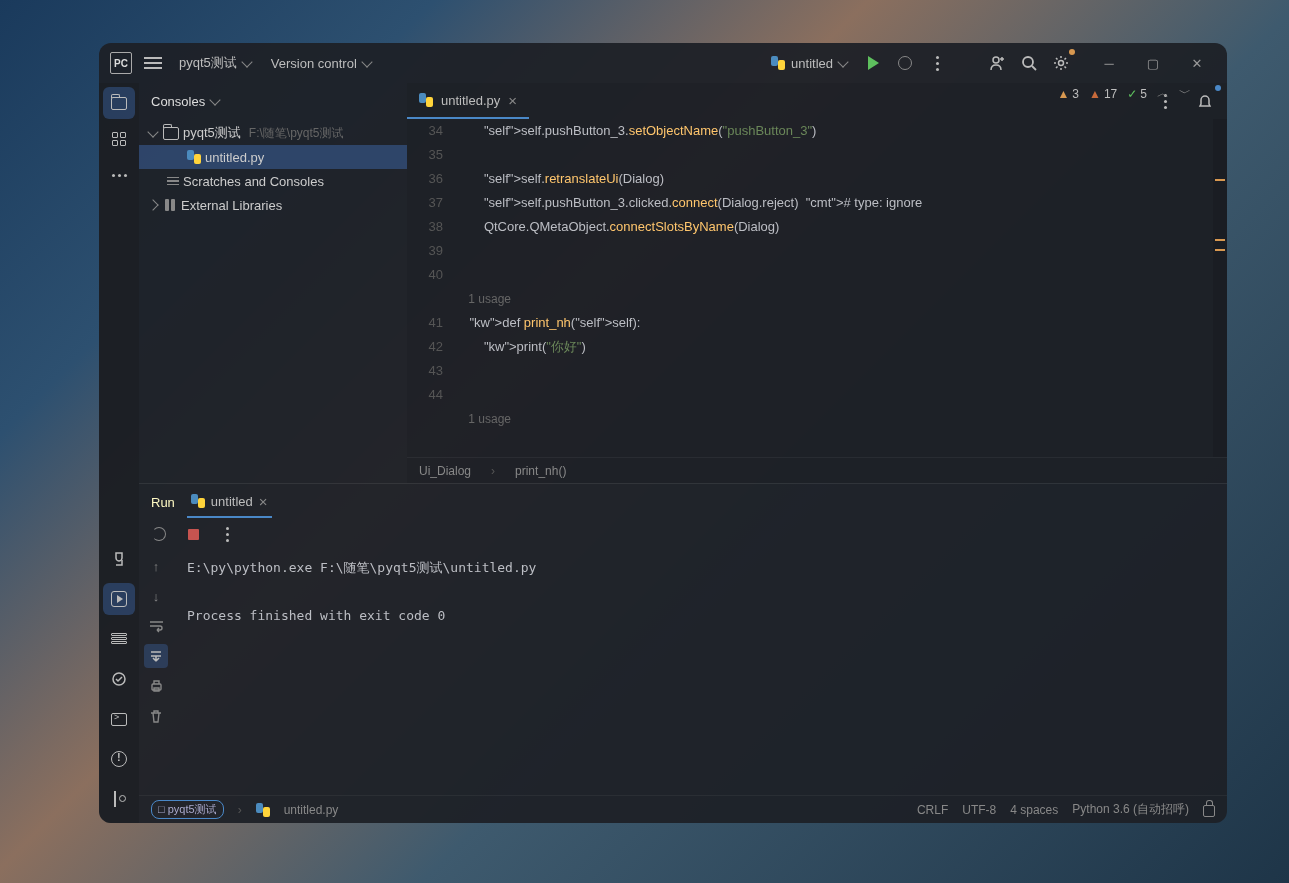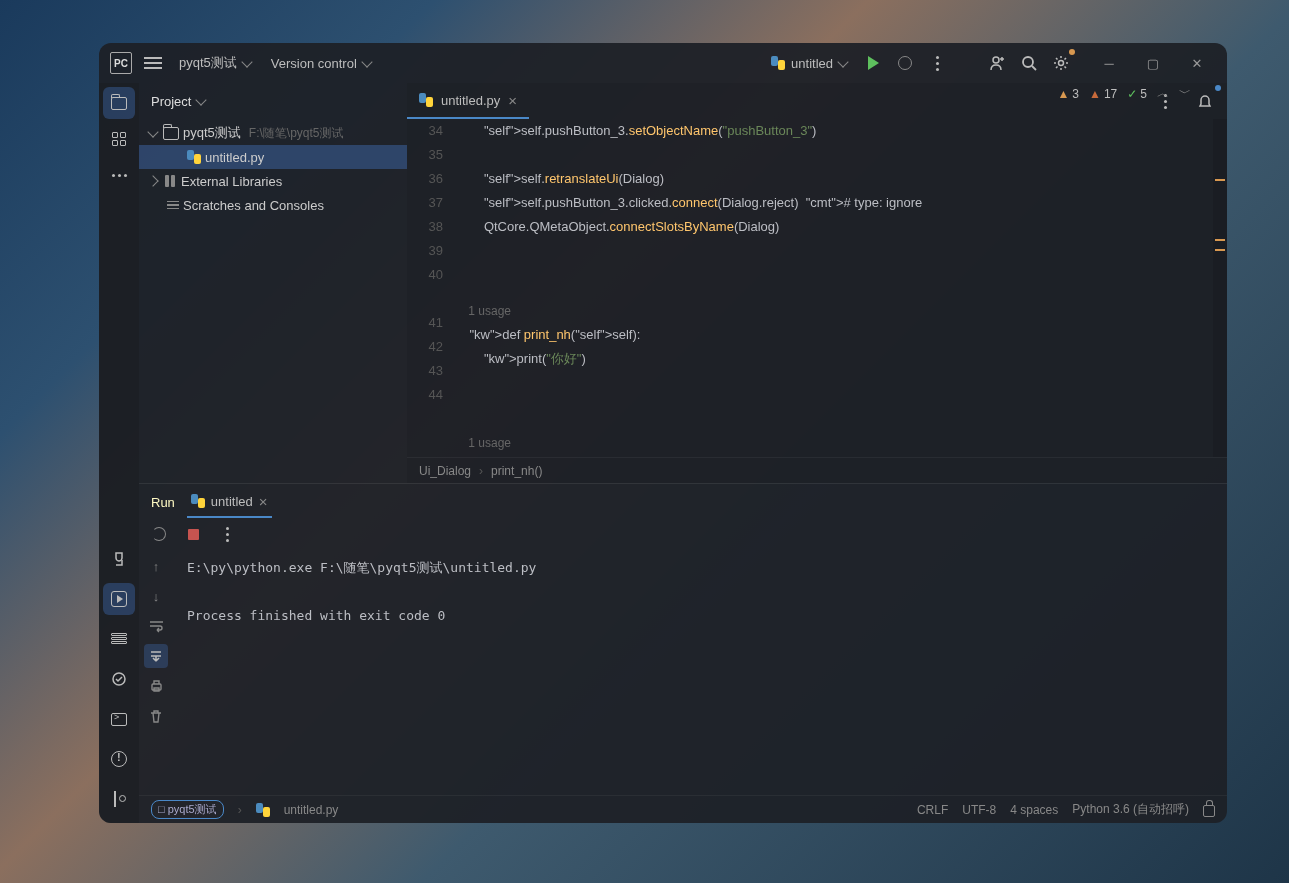--- a/index.html
+++ b/index.html
@@ -73,22 +73,22 @@
 .tab { display:flex; align-items:center; gap:8px; padding:0 12px; border-bottom:2px solid #4a88c7; cursor:pointer; }
 .tab-close { color:#888; cursor:pointer; font-size:15px; }
 .tab-right { position:absolute; right:8px; display:flex; align-items:center; gap:12px; height:36px; }
 .bell-dot { position:relative; }
 .bell-dot::after { content:''; position:absolute; top:-2px; right:-2px; width:6px; height:6px; background:#4a88c7; border-radius:50%; }
 .insp { position:absolute; right:36px; top:42px; display:flex; align-items:center; gap:10px; font-size:12px; z-index:5; }
 .insp-item { display:flex; align-items:center; gap:3px; }
 .tri-y { color:#d89850; } .tri-o { color:#c76a3a; } .chk-g { color:#5ec05e; }
 .code { flex:1; display:flex; overflow:hidden; font-family:'JetBrains Mono',Consolas,monospace; font-size:13px; line-height:24px; }
 .gutter { width:48px; text-align:right; padding-right:12px; color:#555; user-select:none; }
-.code-body { flex:1; white-space:pre; color:#bcbec4; overflow:hidden; } .str { color:#6a8759; } .fn { color:#ffc66d; } .hint { color:#666; font-size:12px;margin-top:12px; }
-.crumb { height:26px; display:flex; align-items:center; padding:0 12px; gap:8px; color:#888; font-size:12px; border-top:1px solid rgba(255,255,255,.05); }
+.code-body { flex:1; white-space:pre; color:#bcbec4; overflow:hidden; } .str { color:#6a8759; } .fn { color:#ffc66d; } .hint { color:#666; font-size:12px; }
+.crumb { height:26px; display:flex; align-items:center; padding:0 12px; gap:20px; color:#888; font-size:12px; border-top:1px solid rgba(255,255,255,.05); }
 .crumb-sep { color:#555; }
 .minimap { width:14px; background:rgba(0,0,0,.1); position:relative; }
 .mmark { position:absolute; right:2px; width:10px; height:2px; }
 .run-panel { height:312px; display:flex; flex-direction:column; border-top:1px solid rgba(255,255,255,.08); }
 .run-hdr { height:36px; display:flex; align-items:center; padding:0 12px; gap:12px; }
 .run-tab { display:flex; align-items:center; gap:6px; padding:6px 4px; border-bottom:2px solid #4a88c7; }
 .run-body { flex:1; display:flex; }
 .run-tools { width:34px; display:flex; flex-direction:column; align-items:center; padding-top:6px; gap:6px; }
 .rt-ico { width:24px; height:24px; display:flex; align-items:center; justify-content:center; cursor:pointer; border-radius:4px; color:#888; }
 .rt-ico.hl { background:rgba(70,120,200,.3); }
@@ -221,52 +221,52 @@
         <div class="lb-ico">
             <div class="git-ico"></div>
           </div>
       </div>
     </div>
 
     <div class="content">
       <div class="upper">
         <div class="proj">
           <div class="proj-hdr">
-            <span>Project</span>
+            <span>Consoles</span>
             <span class="chev"></span>
           </div>
           <div class="tree">
             <div class="tree-row">
               <span class="tree-chev">
                   <span class="chev"></span>
                 </span>
               <div class="folder"></div>
               <span class="tree-lbl" style="font-weight:500">pyqt5测试</span>
               <span class="tree-path">F:\随笔\pyqt5测试</span>
             </div>
             <div class="tree-row sel">
                 <span class="tree-ind" style="width:36px"></span>
                 <span class="py-ico"></span>
                 <span class="tree-lbl">untitled.py</span>
               </div>
             <div class="tree-row">
-                <span class="tree-chev">
-                  <span class="chev chev-r"></span>
-                </span>
-                <span class="lib-ico"></span>
-                <span class="tree-lbl">External Libraries</span>
-              </div>
-            <div class="tree-row">
                 <span class="tree-ind" style="width:16px"></span>
                 <div class="scratch-ico">
                   <span></span>
                   <span></span>
                   <span></span>
                 </div>
                 <span class="tree-lbl">Scratches and Consoles</span>
+              </div>
+            <div class="tree-row">
+                <span class="tree-chev">
+                  <span class="chev chev-r"></span>
+                </span>
+                <span class="lib-ico"></span>
+                <span class="tree-lbl">External Libraries</span>
               </div>
           </div>
         </div>
 
         <div class="editor">
           <div class="tabs">
             <div class="tab">
               <span class="py-ico"></span>
               <span>untitled.py</span>
               <span class="tab-close">×</span>

